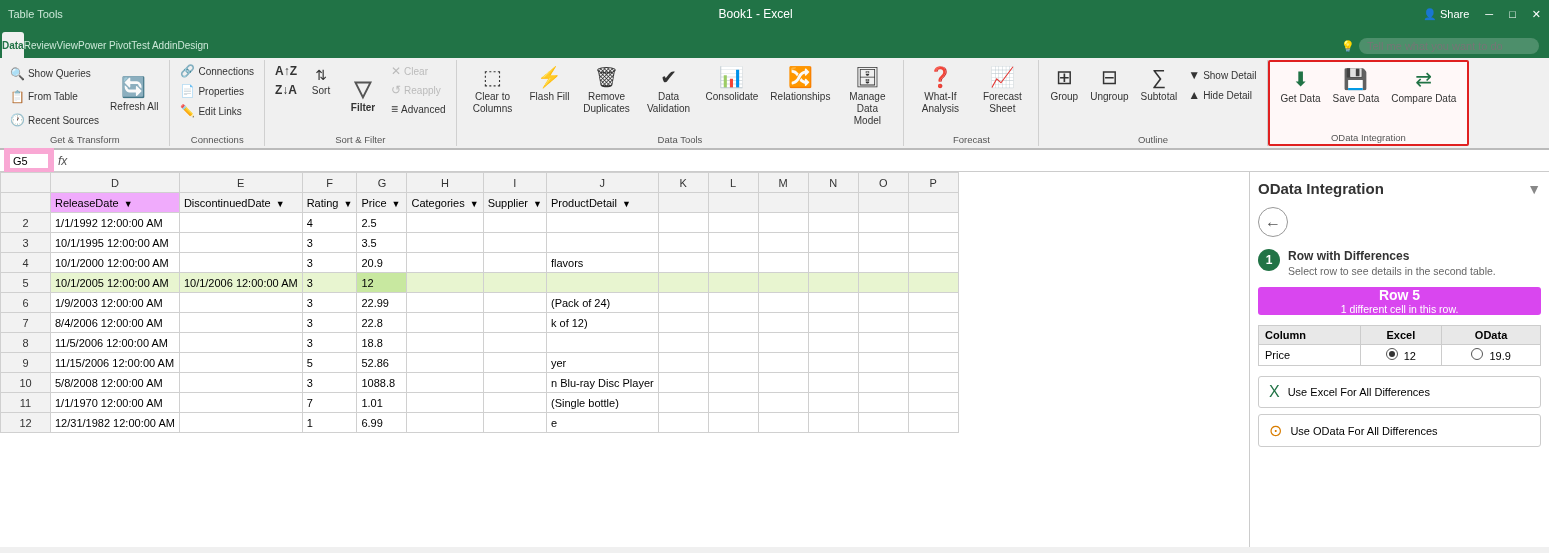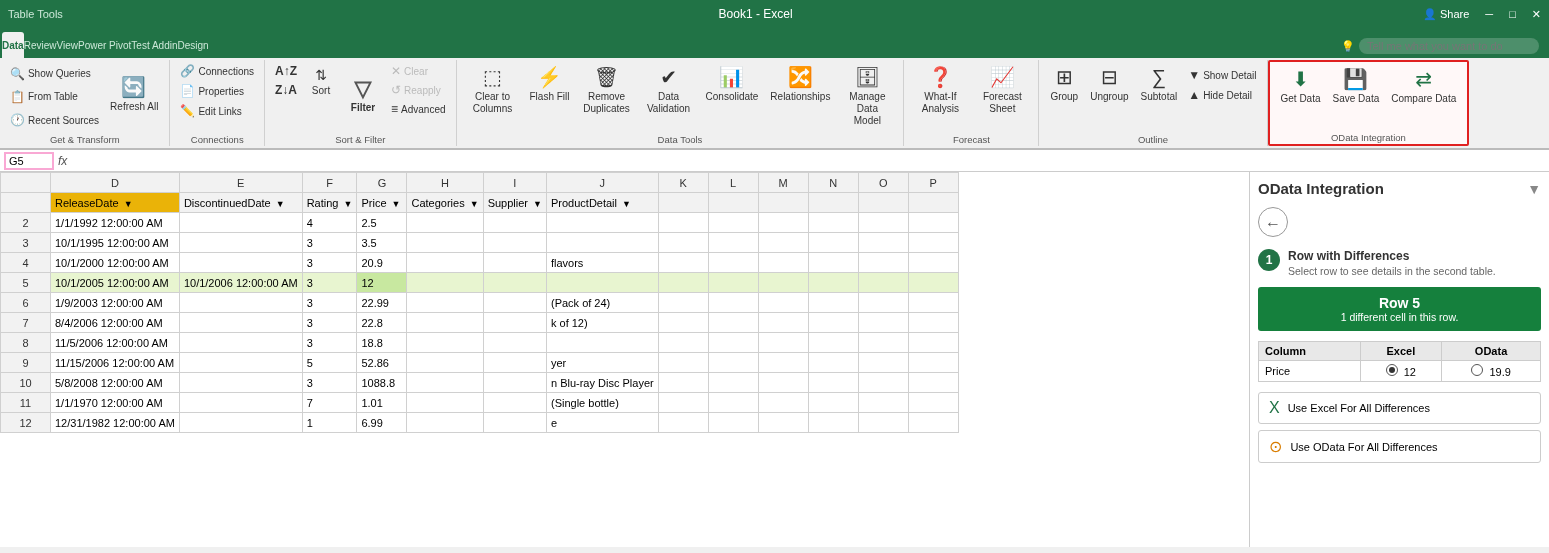--- a/index.html
+++ b/index.html
@@ -146,21 +146,21 @@
       background: white;
       border-bottom: 1px solid #ccc;
       display: flex;
       align-items: center;
       height: 22px;
       padding: 0 4px;
       gap: 4px;
     }
     .formula-bar .cell-ref {
       width: 50px;
-      border: 2px solid #f9a8d4;
+      border: 6px solid #f9a8d4;
       padding: 1px 3px;
       font-size: 11px;
     }
     .formula-bar .fx { font-style: italic; color: #555; font-size: 12px; }
 
     .grid-wrapper {
       overflow: auto;
       height: 100%;
     }
     table.grid {
@@ -234,24 +234,23 @@
       color: white;
       display: flex; align-items: center; justify-content: center;
       font-size: 12px; font-weight: bold;
       flex-shrink: 0;
     }
     .step-content { flex: 1; }
     .step-title { font-size: 12px; font-weight: 600; color: #333; }
     .step-desc { font-size: 10.5px; color: #666; margin-top: 2px; }
 
     .row-box {
-      background: #15803d;
+      background: #d946ef;
       color: white;
       text-align: center;
-      padding: 8px;
       border-radius: 3px;
       margin-bottom: 10px;
       cursor: pointer;
     }
     .row-box .row-label { font-size: 14px; font-weight: bold; }
     .row-box .row-desc { font-size: 10.5px; }
 
     .diff-table { width: 100%; border-collapse: collapse; margin-bottom: 10px; font-size: 11px; }
     .diff-table th { background: #e8e8e8; padding: 3px 6px; text-align: left; border: 1px solid #ccc; }
     .diff-table td { padding: 3px 6px; border: 1px solid #ccc; }
@@ -524,21 +523,21 @@
             <th>J</th>
             <th>K</th>
             <th>L</th>
             <th>M</th>
             <th>N</th>
             <th>O</th>
             <th>P</th>
           </tr>
           <tr>
             <td class="row-header"></td>
-            <td style="background:#eab308;">
+            <td style="background:#f0abfc;">
               <span>ReleaseDate</span>
               <span style="font-size:9px;margin-left:2px;">▼</span>
             </td>
             <td style="background:#f2f2f2;">
               <span>DiscontinuedDate</span>
               <span style="font-size:9px;margin-left:2px;">▼</span>
             </td>
             <td style="background:#f2f2f2;">
               <span>Rating</span>
               <span style="font-size:9px;margin-left:2px;">▼</span>

